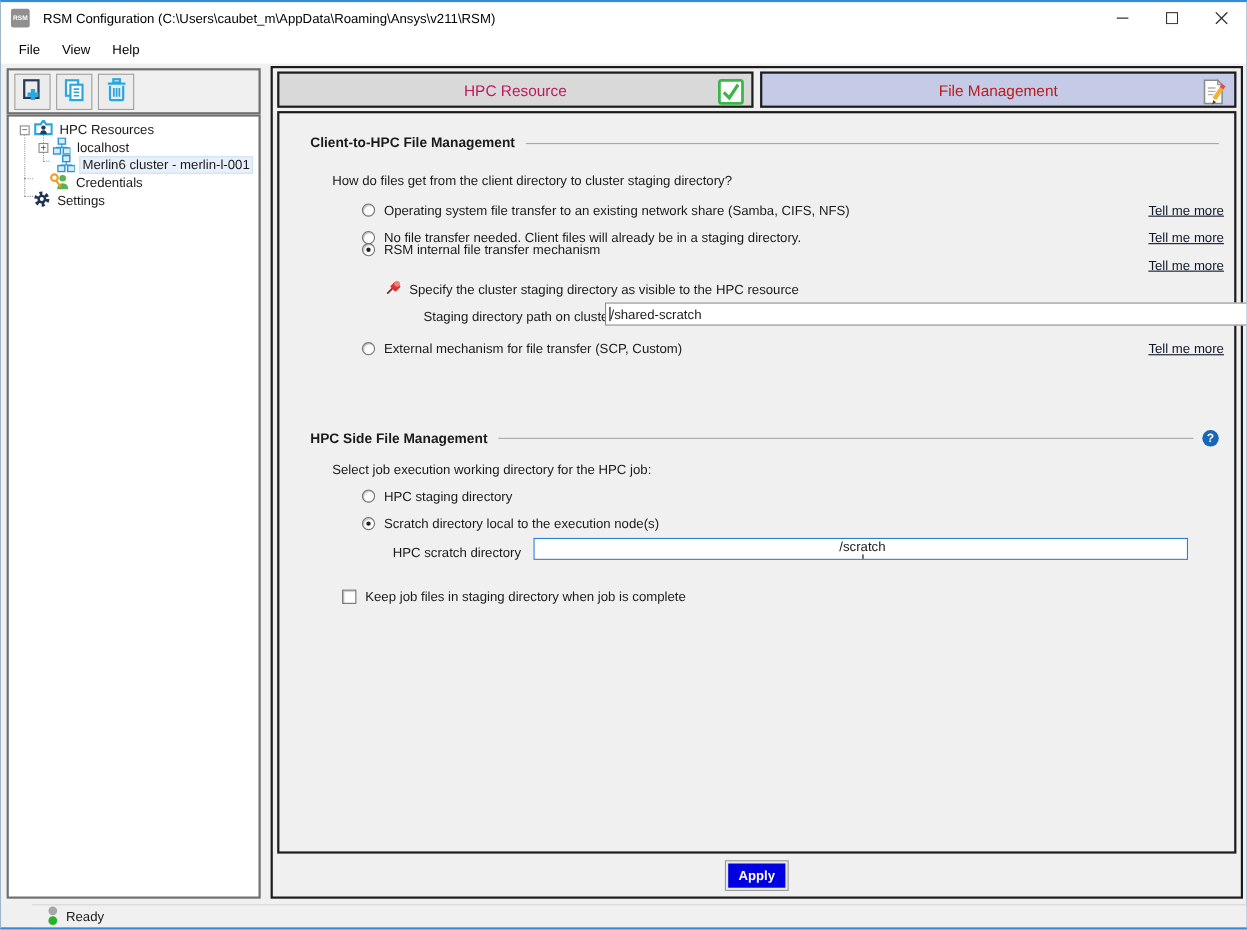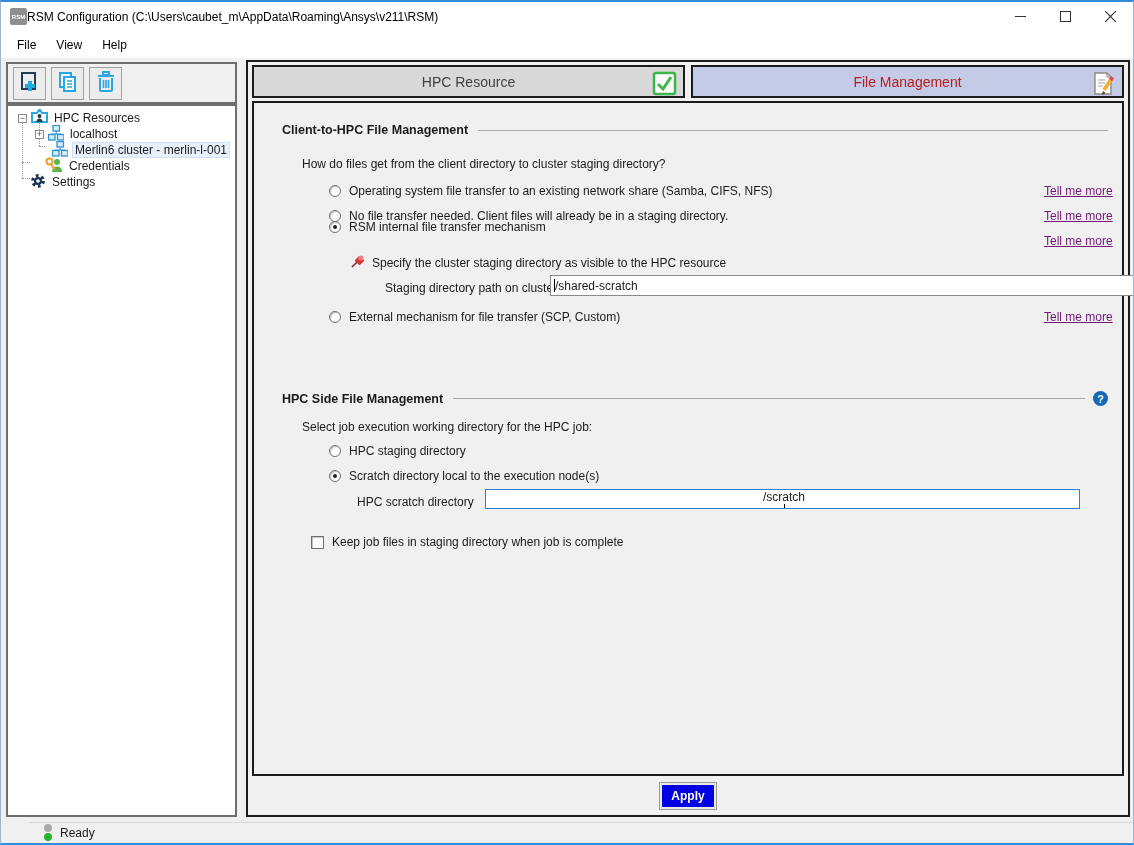--- a/index.html
+++ b/index.html
@@ -6,21 +6,21 @@
   body { font-family: "Liberation Sans", sans-serif; background: #ccc; }
   .window {
     position: relative; width: 1134px; height: 845px; background: #f0f0f0;
     border-top: 2px solid #2f8ddb; border-bottom: 2px solid #2f8ddb;
     border-left: 1px solid #9db8cc; border-right: 1px solid #9db8cc;
     overflow: hidden; font-size: 12px; color: #1a1a1a;
   }
   
   .titlebar { position: absolute; left: 0; top: 0; width: 100%; height: 29px; background: #ffffff; display: flex; align-items: center; }
   .app-icon { width: 17px; height: 17px; margin-left: 9px; background: #8f8f8f; border-radius: 2px; color: #fff; font-size: 6px; font-weight: bold; display: flex; align-items: center; justify-content: center; }
-  .title-text { margin-left: 0; font-size: 12px; color: #000; }
+  .title-text { margin-left: 12px; font-size: 12px; color: #000; }
   .win-controls { margin-left: auto; display: flex; height: 100%; }
   .ctrl { width: 45px; height: 100%; display: flex; align-items: center; justify-content: center; cursor: default; }
   .ctrl svg { display: block; }
   
   .menubar { position: absolute; left: 0; top: 29px; width: 100%; height: 27px; background: #ffffff; display: flex; align-items: center; padding-left: 6px; }
   .menu-item { padding: 4px 10px; color: #000; }
   
   .main { position: absolute; left: 0; top: 56px; width: 100%; height: 764px; background: #f0f0f0; }
   
   .toolbar-box { position: absolute; left: 5px; top: 4px; width: 231px; height: 42px; border: 2px solid #6e6e6e; background: #f0f0f0; display: flex; align-items: center; padding-left: 5px; gap: 5px; }
@@ -29,34 +29,34 @@
   .tree-row { position: absolute; height: 16px; display: flex; align-items: center; gap: 4px; white-space: nowrap; }
   .expander { width: 9px; height: 9px; border: 1px solid #8a8a8a; background: #fff; font-size: 9px; line-height: 7px; text-align: center; color: #444; flex: 0 0 auto; }
   .tree-label { font-size: 12px; padding: 0 2px; }
   .tree-label.selected { background: #e7f0fb; border: 1px solid #cfe1f5; }
   .tln { position: absolute; border-left: 1px dotted #9a9a9a; width: 0; }
   .tlh { position: absolute; border-top: 1px dotted #9a9a9a; height: 0; }
   
   .right-panel { position: absolute; left: 245px; top: 2px; width: 884px; height: 757px; border: 2px solid #1c1c1c; background: #f0f0f0; }
   .tabs { position: absolute; left: 4px; top: 3px; width: 872px; height: 33px; display: flex; gap: 6px; }
   .tab { flex: 1; border: 2px solid #1c1c1c; background: #d9d9d9; display: flex; align-items: center; justify-content: center; position: relative; }
-  .tab-label { font-size: 14px; color: #404040; }
+  .tab-label { font-size: 14px; color: #be185d; }
   .tab.active { background: #c5cbe7; }
   .tab.active .tab-label { color: #b91c1c; font-weight: normal; }
   .tab.disabled .tab-label { color: #9a9a9a; }
   .tab-icon { position: absolute; right: 6px; top: 4px; }
   .content-panel { position: absolute; left: 4px; top: 39px; width: 872px; height: 675px; border: 2px solid #1c1c1c; background: #f0f0f0; }
   .sec-row { position: absolute; display: flex; align-items: center; }
   .sec-title { font-weight: bold; font-size: 12.5px; white-space: nowrap; }
   .sec-rule { border-top: 1px solid #a8a8a8; flex: 1; margin-left: 10px; }
   .question { position: absolute; font-size: 12px; }
   .opt-row { position: absolute; height: 16px; display: flex; align-items: center; gap: 8px; }
   .radio { width: 12px; height: 12px; border-radius: 50%; background: #fff; border: 1px solid #707070; box-shadow: inset 1px 1px 1px rgba(0,0,0,0.25); position: relative; flex: 0 0 auto; }
   .radio.checked::after { content: ""; position: absolute; left: 3px; top: 3px; width: 4px; height: 4px; border-radius: 50%; background: #222; }
-  .tellmore { position: absolute; color: #701a75; text-decoration: underline; font-size: 12px; }
+  .tellmore { position: absolute; color: #0f172a; text-decoration: underline; font-size: 12px; }
   .pin-row { position: absolute; display: flex; align-items: center; gap: 6px; }
   .field-label { position: absolute; font-size: 12px; }
   .text-input { position: absolute; background: #fff; border: 1px solid #8a8a8a; height: 21px; display: flex; align-items: center; padding-left: 3px; font-size: 12px; }
   .text-input.focused { border: 1px solid #2d7fd4; }
   .caret { display: inline-block; width: 1px; height: 13px; background: #000; }
   .check-row { position: absolute; display: flex; align-items: center; gap: 8px; }
   .checkbox { width: 13px; height: 13px; background: #fff; border: 1px solid #707070; box-shadow: inset 1px 1px 1px rgba(0,0,0,0.25); }
   .apply-bar { position: absolute; left: 0; top: 714px; width: 100%; height: 39px; display: flex; align-items: center; justify-content: center; }
   .apply-outer { border: 1px solid #9a9a9a; background: #e8e8e8; padding: 2px; }
   .apply-btn { width: 52px; height: 22px; background: #0000e0; color: #fff; font-weight: bold; font-size: 12px; border: none; display: flex; align-items: center; justify-content: center; cursor: pointer; }

